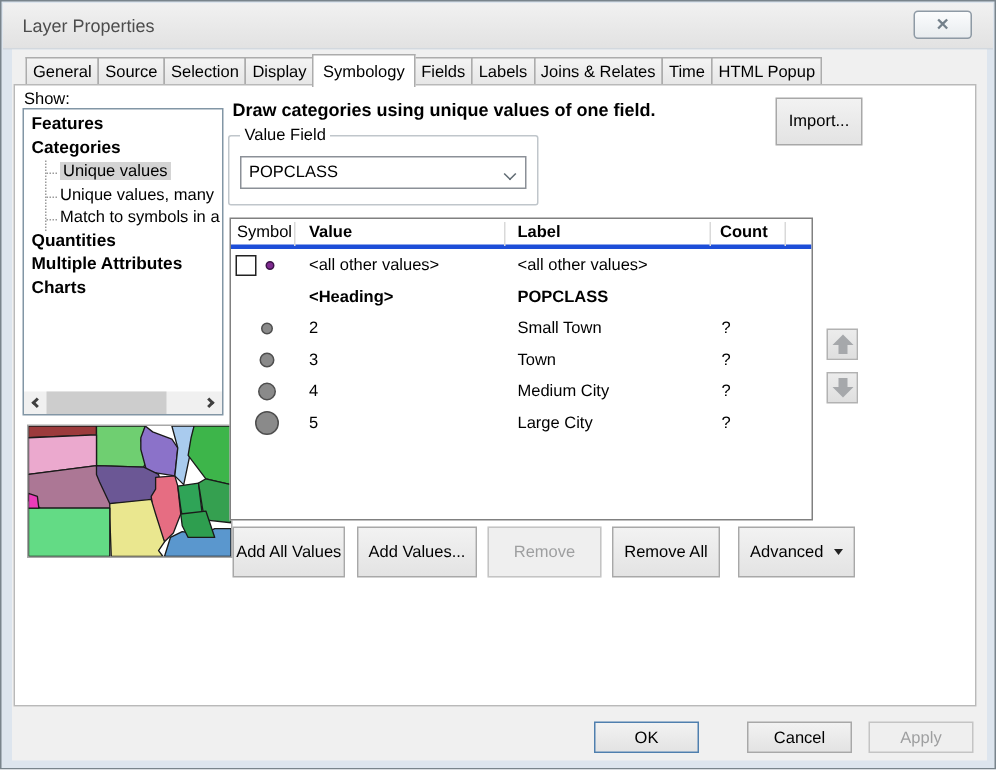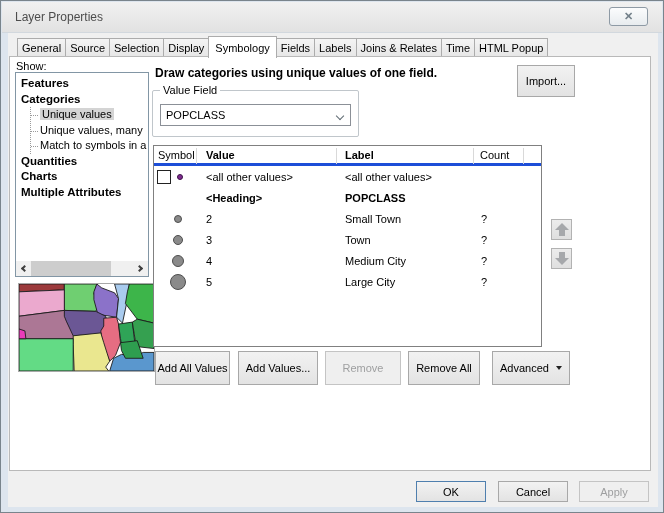--- a/index.html
+++ b/index.html
@@ -121,21 +121,21 @@
   
   .vtable{
     position:absolute; left:143px; top:88px; width:389px; height:202px;
     background:#fff; border:1px solid #808080; overflow:hidden;
   }
   .vt-header{ position:relative; height:20px; border-bottom:3px solid #1d4ed8; }
   .vt-header .hcell{ position:absolute; top:3px; font-size:11px; }
   .h-symbol{ left:4px; }
   .h-value{ left:52px; font-weight:bold; }
   .h-label{ left:191px; font-weight:bold; }
-  .h-count{ left:326px; font-weight:normal; }
+  .h-count{ left:326px; font-weight:bold; }
   .h-sep{ position:absolute; top:2px; height:16px; width:1px; background:#d9d9d9; }
 
   .vt-row{ position:absolute; left:0; width:100%; height:21px; }
   .cell{ position:absolute; top:4px; font-size:11px; white-space:nowrap; }
   .c-value{ left:52px; }
   .c-label{ left:191px; }
   .c-count{ left:327px; }
   .bold{ font-weight:bold; }
 
   .sym-checkbox{
@@ -172,21 +172,21 @@
   .b-addval{ left:228px; width:80px; }
   .b-remove{ left:315px; width:76px; }
   .b-removeall{ left:398px; width:72px; }
   .b-advanced{ left:482px; width:78px; }
   .menu-arrow{ width:0; height:0; margin-left:7px;
     border-left:3.5px solid transparent; border-right:3.5px solid transparent;
     border-top:4px solid #222; }
 
   
   .footer-btn{ position:absolute; top:448px; width:70px; height:21px; }
-  .f-ok{ left:408px; border:1px solid #4f7fae; }
+  .f-ok{ left:388px; border:1px solid #4f7fae; }
   .f-cancel{ left:490px; }
   .f-apply{ left:571px; }
 </style>
 </head>
 <body>
 
 <div class="window">
   <div class="titlebar">
     <div class="title-text">Layer Properties</div>
     <div class="close-btn">
@@ -216,22 +216,22 @@
       <div class="show-list">
         <div class="tree">
           <div class="parent">Features</div>
           <div class="parent">Categories</div>
           <div class="tree-children">
             <div class="child"><span class="sel">Unique values</span></div>
             <div class="child">Unique values, many</div>
             <div class="child">Match to symbols in a</div>
           </div>
           <div class="parent">Quantities</div>
+          <div class="parent">Multiple Attributes</div>
           <div class="parent">Charts</div>
-          <div class="parent">Multiple Attributes</div>
         </div>
         <div class="hscroll">
           <div class="hs-arrow">
               <span class="chev left"></span>
             </div>
           <div class="hs-track">
               <div class="hs-thumb"></div>
             </div>
           <div class="hs-arrow">
               <span class="chev right"></span>

